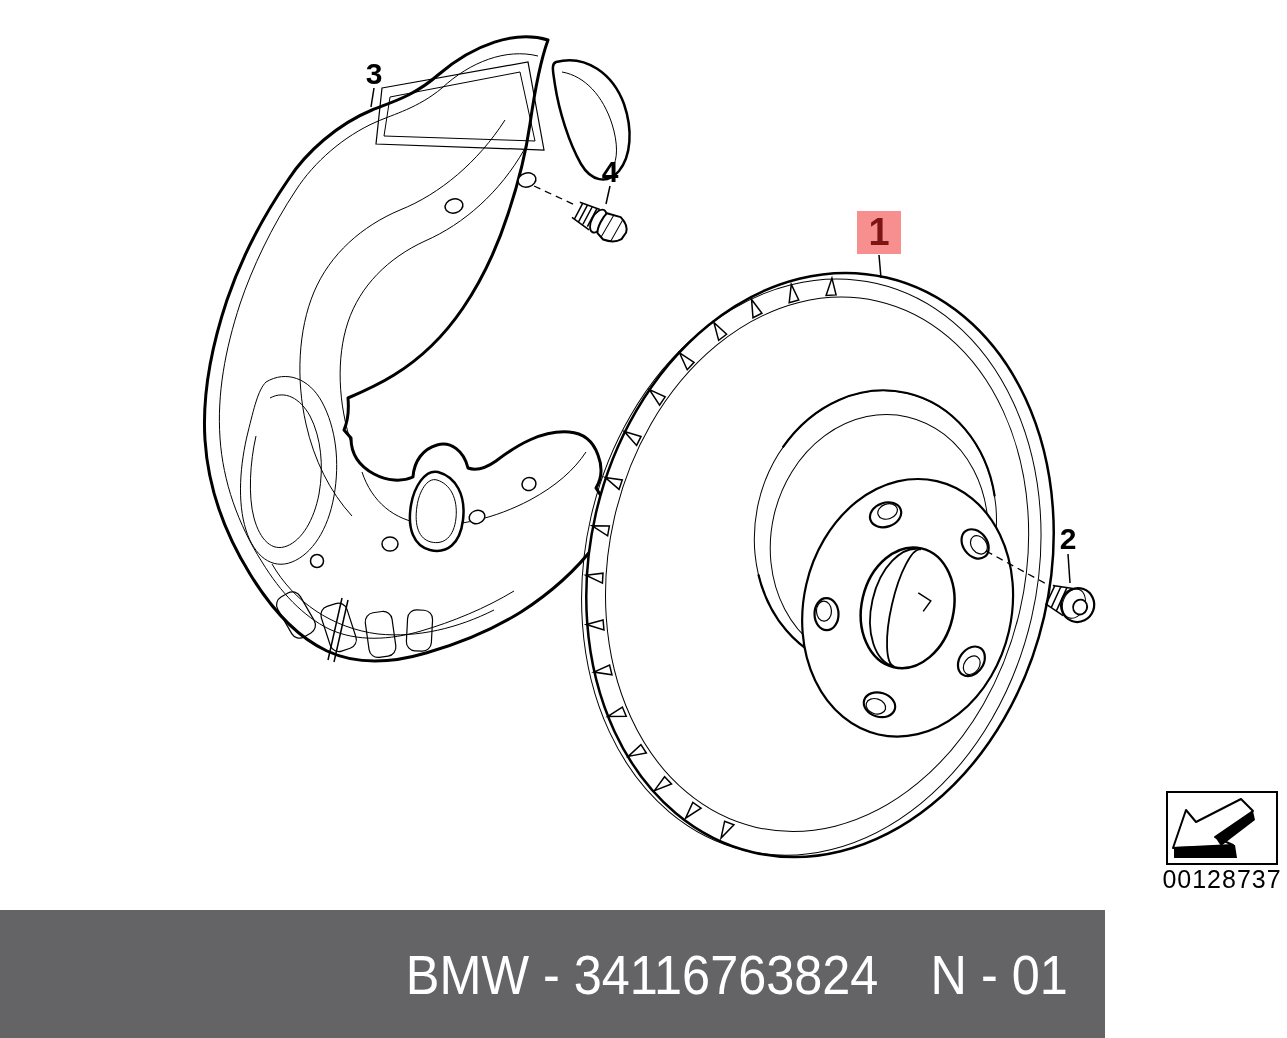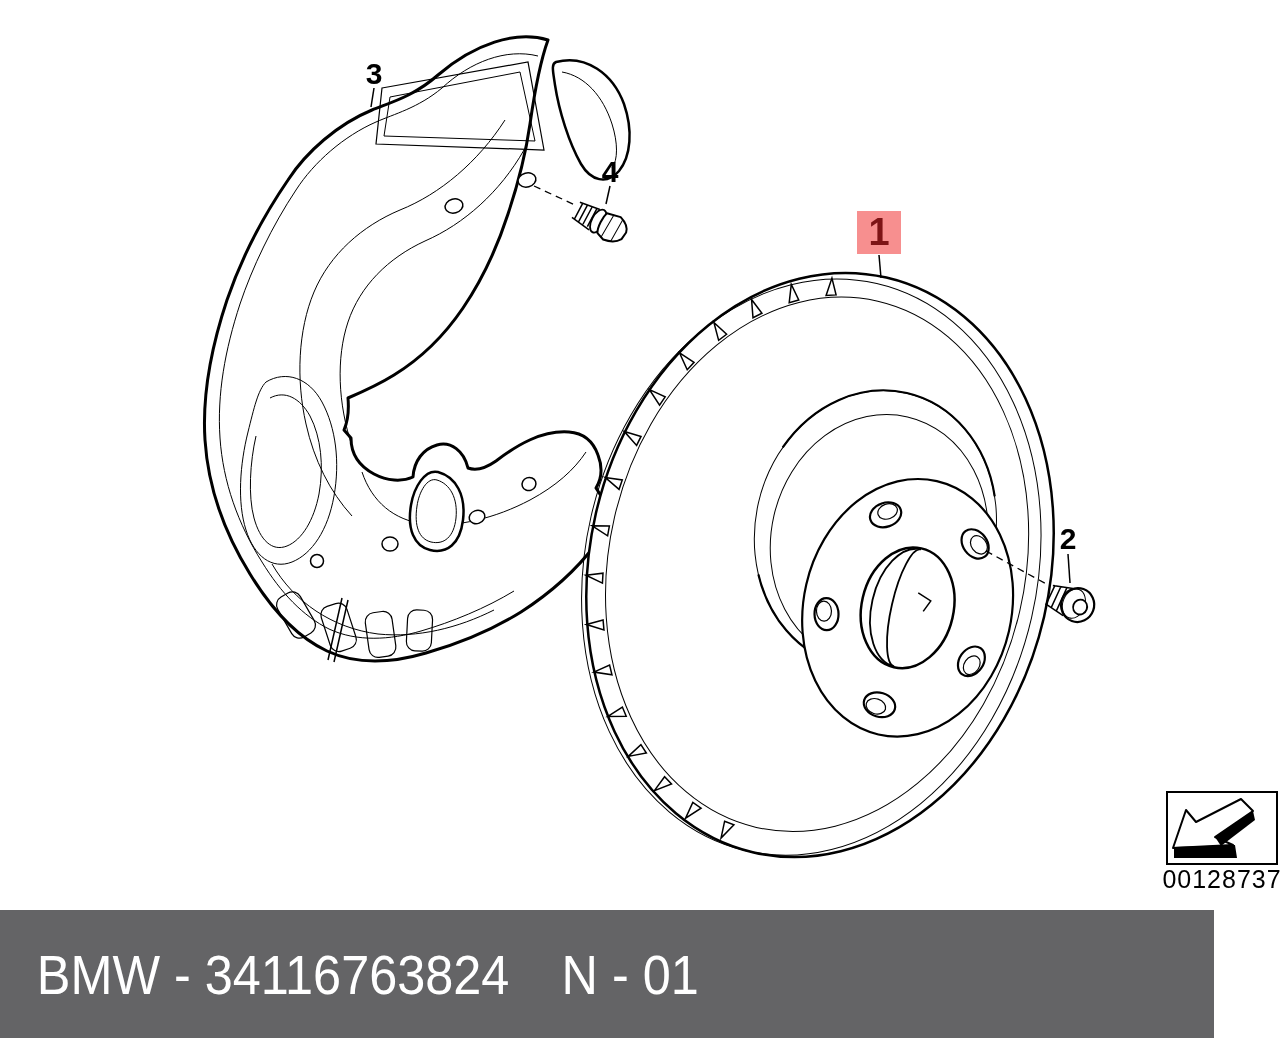--- a/index.html
+++ b/index.html
@@ -17,22 +17,22 @@
   .w22{stroke-width:2.2;}
   .w25{stroke-width:2.5;}
   .w3{stroke-width:3;}
   .rnd{stroke-linejoin:round;stroke-linecap:round;}
   .dash{fill:none;stroke:#000;stroke-width:1.3;stroke-dasharray:7 5;}
   .blk{fill:#000;stroke:none;}
   text.callout{font:700 30px "Liberation Sans",sans-serif;fill:#000;text-anchor:middle;}
   text.callout-hl{font:700 38px "Liberation Sans",sans-serif;text-anchor:middle;}
   text.imgnum{font:400 25px "Liberation Sans",sans-serif;fill:#000;text-anchor:middle;letter-spacing:1px;}
   
-  .footer{position:absolute;left:0;top:910px;width:1214px;height:128px;background:#646466;
-          display:flex;align-items:center;justify-content:flex-start;}
+  .footer{position:absolute;left:0;top:910px;width:1105px;height:128px;background:#646466;
+          display:flex;align-items:center;justify-content:flex-end;}
   .footer-inner{display:flex;align-items:baseline;transform:scaleX(0.9);transform-origin:center;}
   .footer-inner span{color:#fff;font-size:56px;font-weight:400;white-space:pre;}
   .footer-gap{display:inline-block;width:58px;}
 </style>
 </head>
 <body>
 
 <div id="screen">
 
 <svg width="1287" height="910" viewBox="0 0 1287 910">

